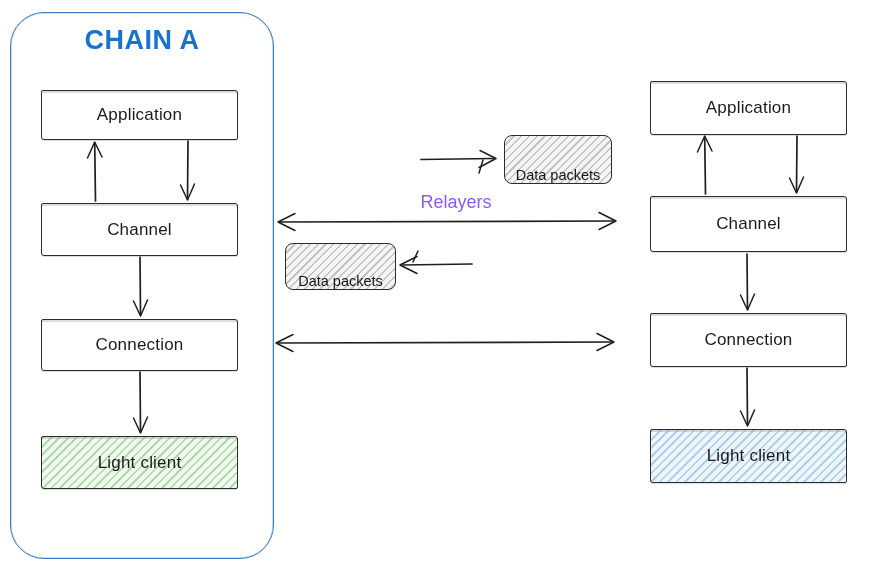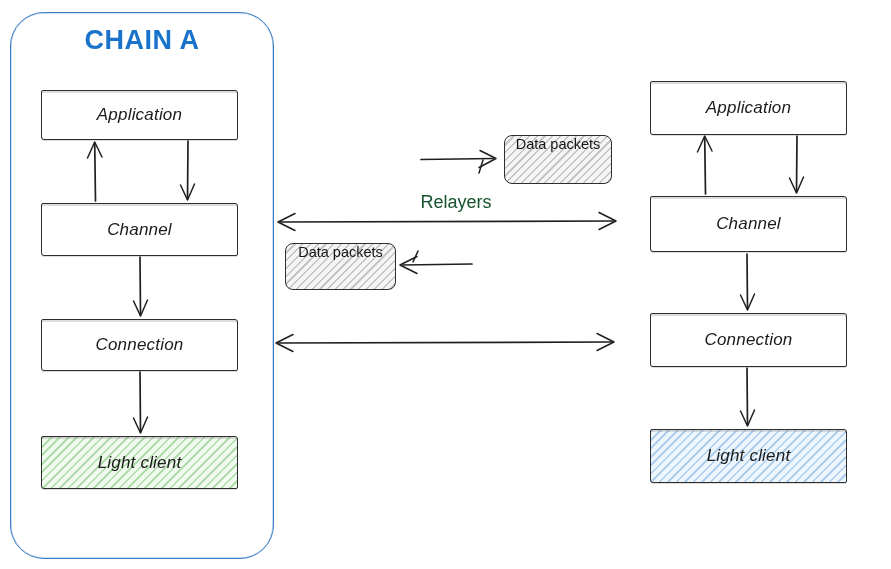--- a/index.html
+++ b/index.html
@@ -51,21 +51,20 @@
     border-radius: 2px 3px 2px 3px;
     box-shadow: inset 0 2px 0 rgba(140,140,140,0.30), 0 1px 0 rgba(120,120,120,0.25);
     display: flex;
     align-items: center;
     justify-content: center;
   }
   .node-label {
     font-size: 17px;
     color: #1b1b1b;
     letter-spacing: 0.2px;
-    font-style: italic;
   }
   .a-app  { left: 41px;  top: 90px;  width: 195px; height: 48px; }
   .a-chan { left: 41px;  top: 203px; width: 195px; height: 51px; }
   .a-conn { left: 41px;  top: 319px; width: 195px; height: 50px; }
   .a-light{ left: 41px;  top: 436px; width: 195px; height: 51px; }
   .b-app  { left: 650px; top: 81px;  width: 195px; height: 52px; }
   .b-chan { left: 650px; top: 196px; width: 195px; height: 54px; }
   .b-conn { left: 650px; top: 313px; width: 195px; height: 52px; }
   .b-light{ left: 650px; top: 429px; width: 195px; height: 52px; }
 
@@ -87,37 +86,37 @@
       rgba(138,138,138,0.45) 0px, rgba(138,138,138,0.45) 1.6px,
       transparent 1.6px, transparent 5.5px);
   }
 
   
   .packet {
     position: absolute;
     border: 1.9px solid #2d2d2d;
     border-radius: 8px;
     display: flex;
-    align-items: flex-start;
+    align-items: flex-end;
     justify-content: center;
   }
   .packet-top    { left: 504px; top: 135px; width: 106px; height: 47px; }
   .packet-bottom { left: 285px; top: 243px; width: 109px; height: 45px; }
   .packet-label {
     font-size: 14.5px;
     color: #161616;
   }
 
   
   .relayers {
     position: absolute;
     left: 398px; top: 192px; width: 116px;
     text-align: center;
     font-size: 18px;
-    color: #14532d;
+    color: #8b5cf6;
   }
 
   
   svg.arrows {
     position: absolute;
     left: 0; top: 0;
     width: 891px; height: 569px;
     pointer-events: none;
   }
   svg.arrows path {

